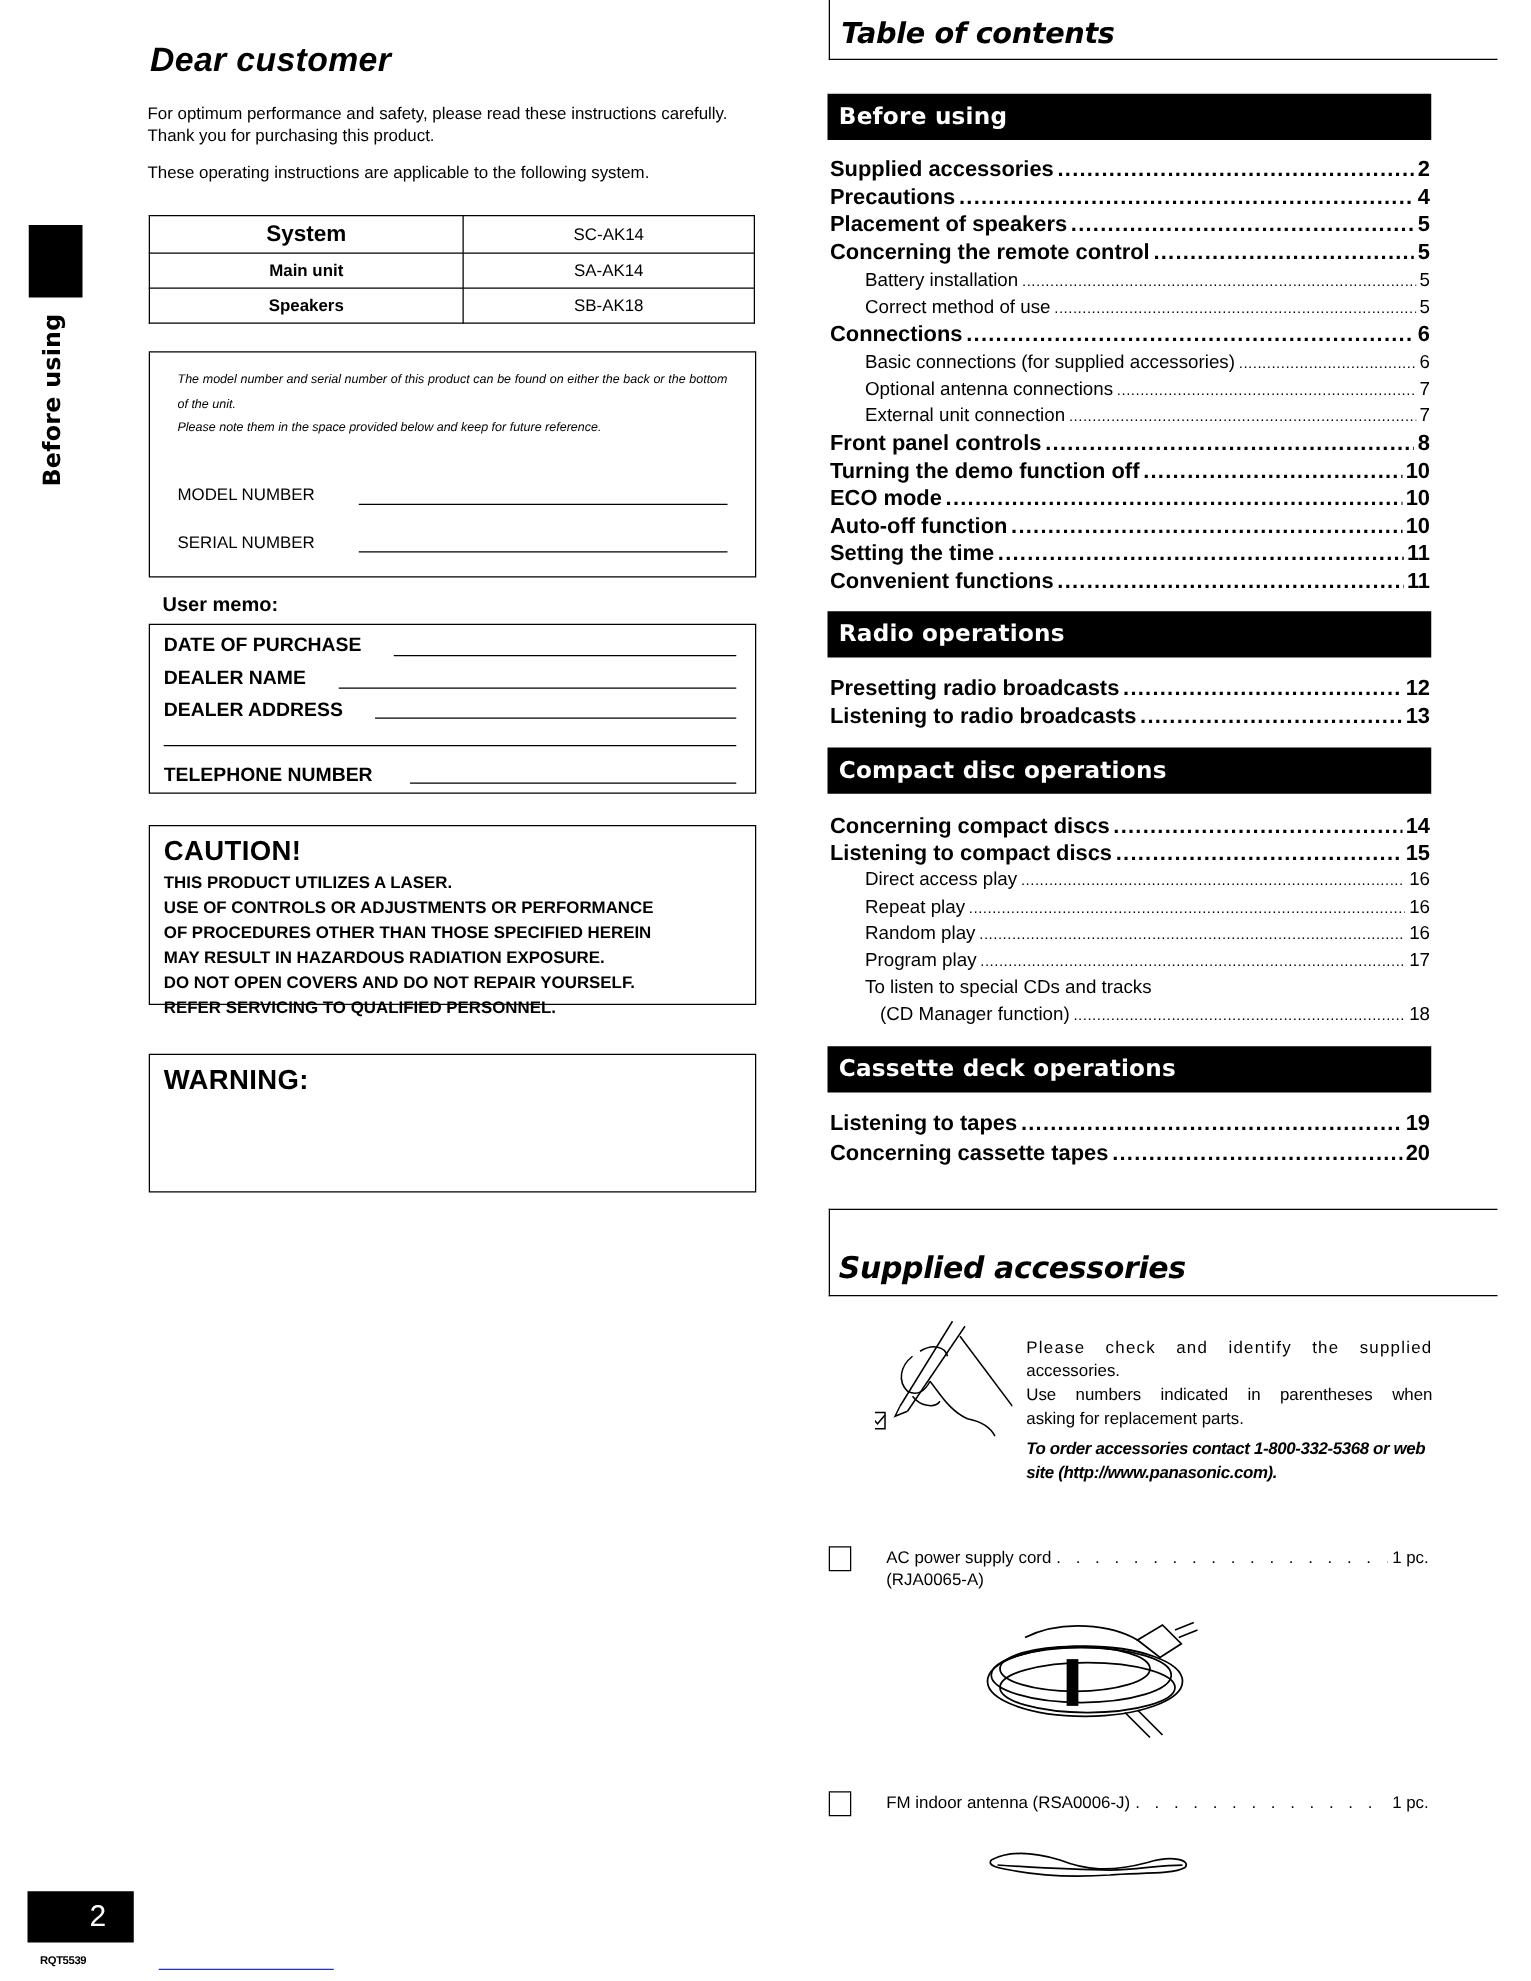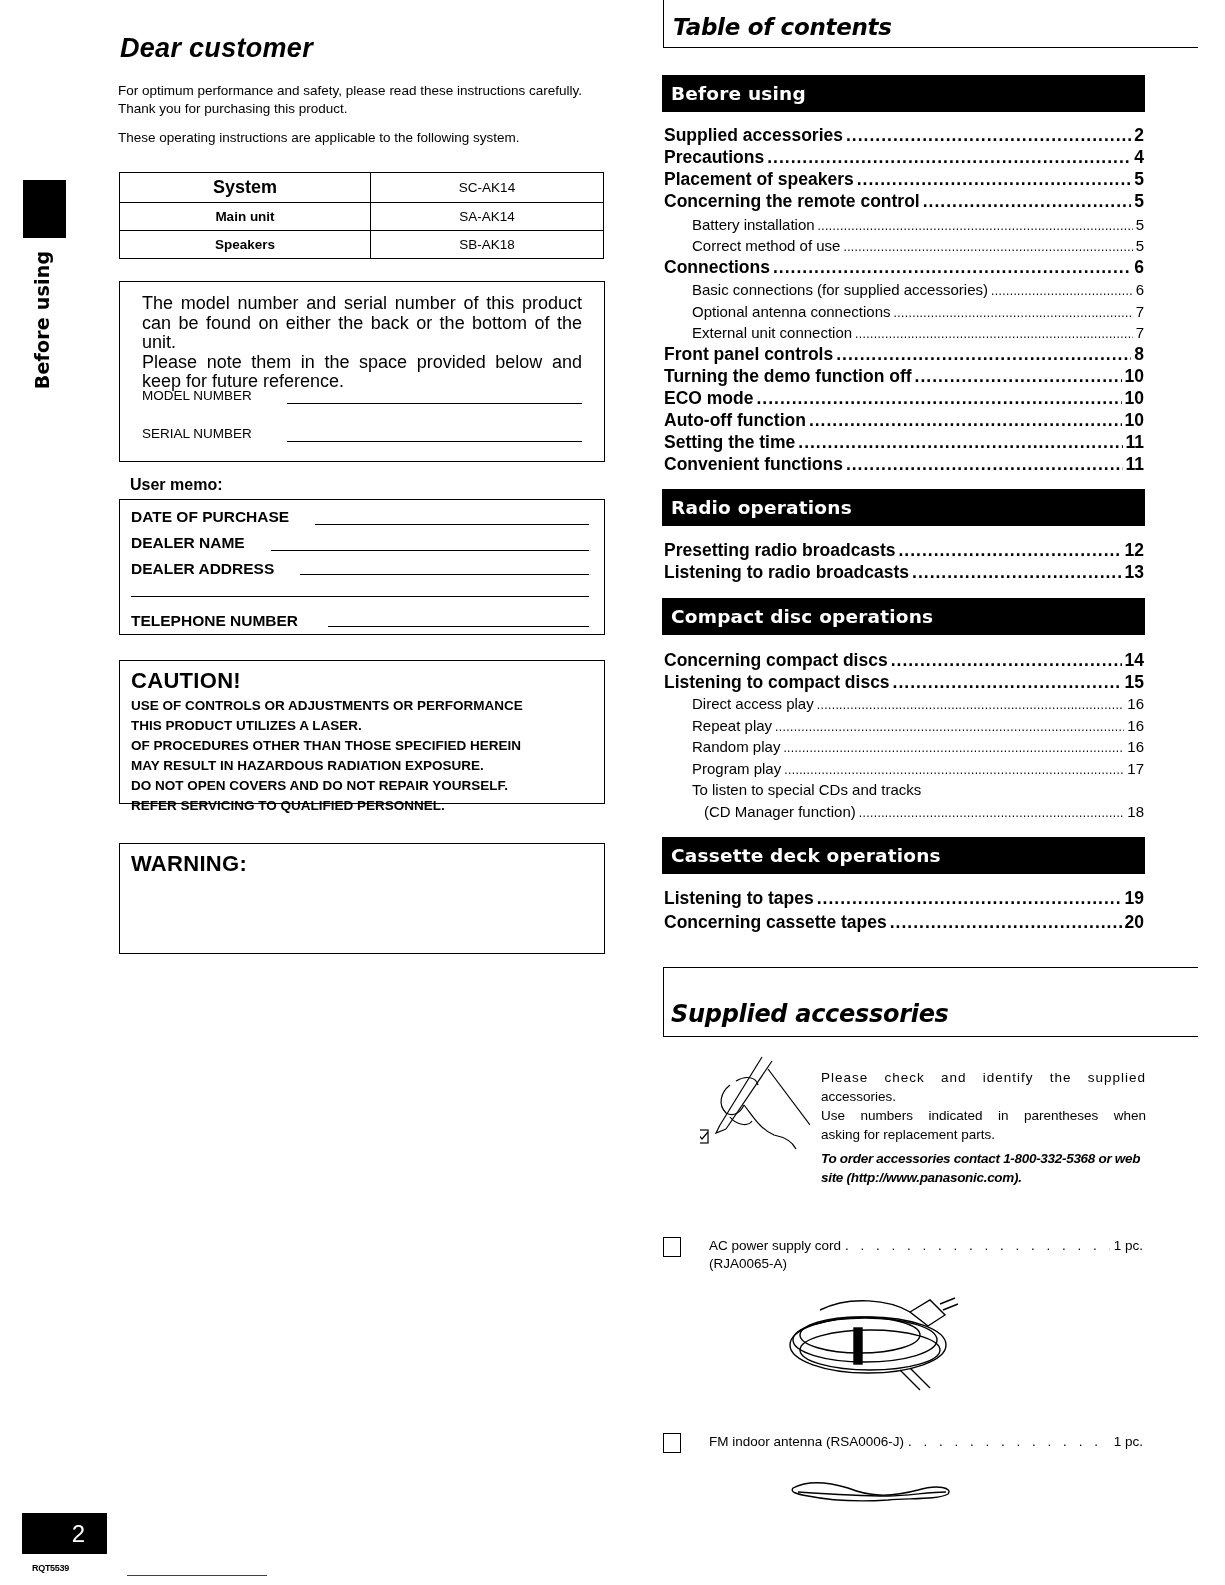--- a/index.html
+++ b/index.html
@@ -27,21 +27,21 @@
   .intro p { margin: 0; }
   .intro .gap { margin-top: 11px; }
 
   table.sys { position: absolute; left: 119px; top: 172px; width: 485px; border-collapse: collapse; }
   table.sys td { border: 1.5px solid #000; text-align: center; height: 28px; font-size: 13.5px; }
   table.sys td.c1 { width: 251px; font-weight: bold; }
   table.sys tr.head td.c1 { font-size: 18px; }
   table.sys tr.head td { height: 30px; }
 
   .serial-box { left: 119px; top: 281px; width: 486px; height: 181px; border: 1.5px solid #000; padding: 12px 22px 0 22px; }
-  .serial-box .txt { font-size: 18px; line-height: 19.5px; text-align: justify; }
+  .serial-box .txt { font-size: 10px; line-height: 19.5px; text-align: justify; font-style: italic; }
   .serial-row { position: absolute; left: 22px; font-size: 13.5px; }
   .serial-row .line { position: absolute; left: 145px; top: 15px; width: 295px; border-bottom: 1.5px solid #000; }
 
   .memo-title { left: 130px; top: 476px; font-size: 16px; font-weight: bold; }
   .memo-box { left: 119px; top: 499px; width: 486px; height: 136px; border: 1.5px solid #000; }
   .memo-row { position: absolute; left: 11px; font-size: 15.5px; font-weight: bold; white-space: nowrap; }
   .memo-line { position: absolute; border-bottom: 1.5px solid #000; }
 
   .caution-box { left: 119px; top: 660px; width: 486px; height: 144px; border: 1.5px solid #000; padding: 7px 11px; }
   .warn-box { left: 119px; top: 843px; width: 486px; height: 111px; border: 1.5px solid #000; padding: 7px 11px; }
@@ -131,22 +131,22 @@
   <div class="memo-row" style="top:60px;">DEALER ADDRESS</div>
   <div class="memo-line" style="left:180px; top:74px; width:289px;"></div>
   <div class="memo-line" style="left:11px; top:96px; width:458px;"></div>
   <div class="memo-row" style="top:112px;">TELEPHONE NUMBER</div>
   <div class="memo-line" style="left:208px; top:126px; width:261px;"></div>
 </div>
 
 <div class="abs caution-box">
   <div class="box-title">CAUTION!</div>
   <div class="box-body">
+    <div>THIS PRODUCT UTILIZES A LASER.</div>
     <div>USE OF CONTROLS OR ADJUSTMENTS OR PERFORMANCE</div>
-    <div>THIS PRODUCT UTILIZES A LASER.</div>
     <div>OF PROCEDURES OTHER THAN THOSE SPECIFIED HEREIN</div>
     <div>MAY RESULT IN HAZARDOUS RADIATION EXPOSURE.</div>
     <div>DO NOT OPEN COVERS AND DO NOT REPAIR YOURSELF.</div>
     <div>REFER SERVICING TO QUALIFIED PERSONNEL.</div>
   </div>
 </div>
 
 <div class="abs warn-box">
   <div class="box-title">WARNING:</div>
 </div>

